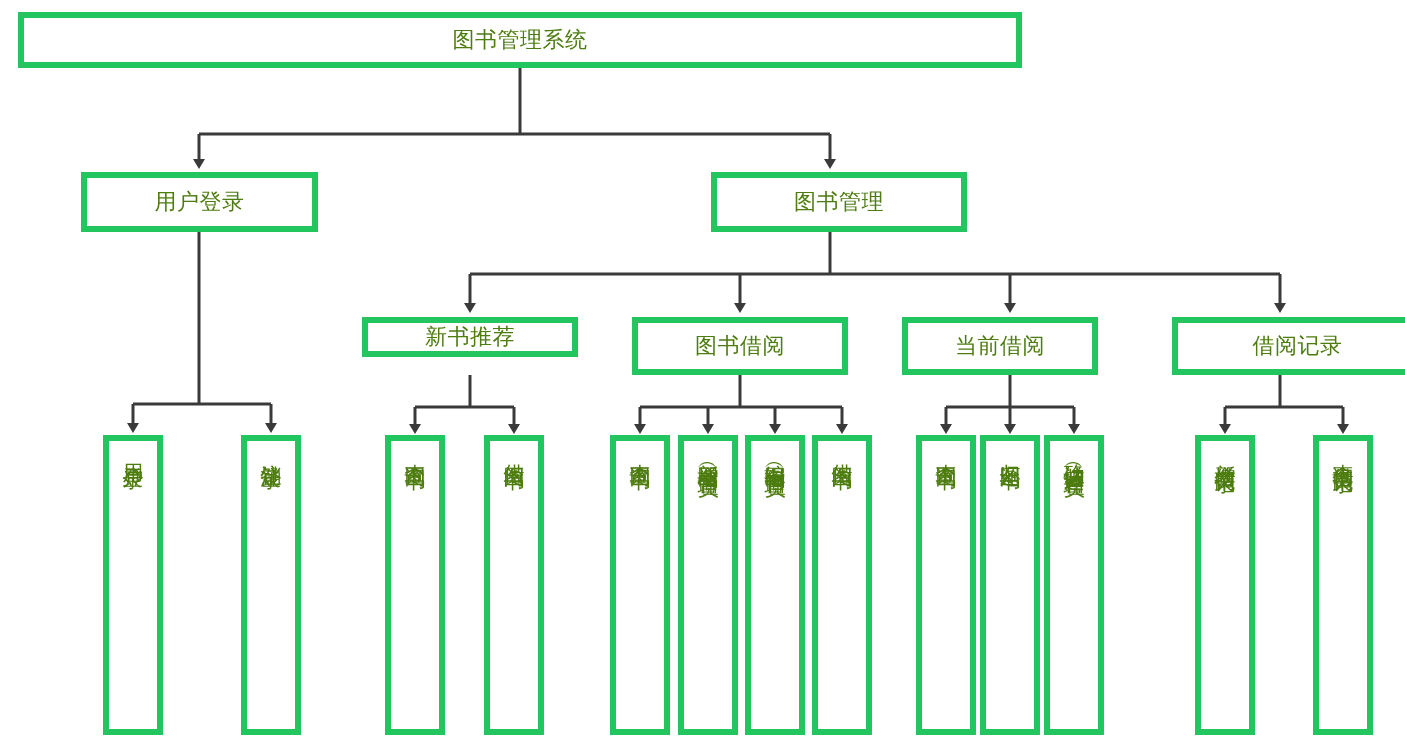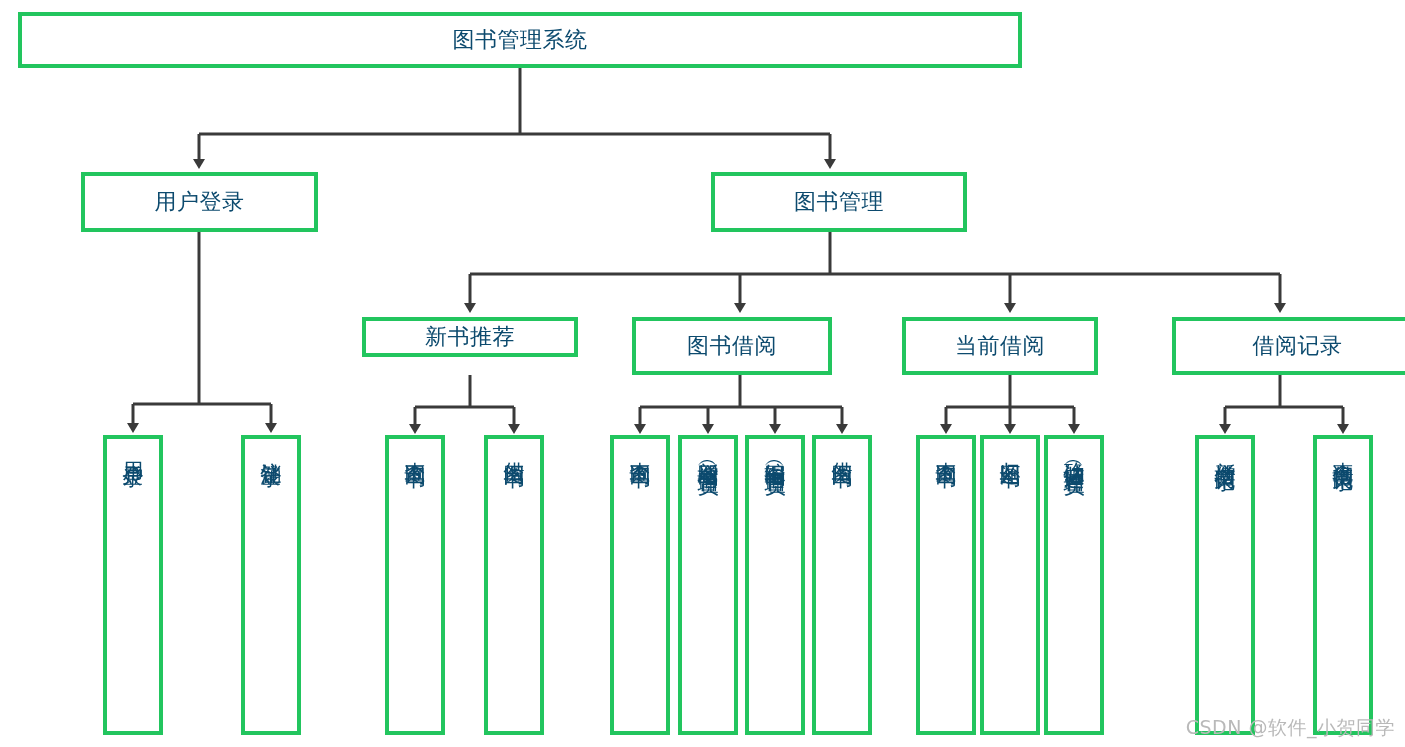--- a/index.html
+++ b/index.html
@@ -20,26 +20,26 @@
   #diagram-svg {
     position: absolute;
     left: 0;
     top: 0;
     width: 1405px;
     height: 747px;
   }
   .node {
     position: absolute;
     box-sizing: border-box;
-    border: 4px solid #22c55e;
+    border: 6px solid #22c55e;
     background: #ffffff;
     display: flex;
     align-items: center;
     justify-content: center;
-    color: #0c4a6e;
+    color: #4d7c0f;
   }
   .node-label {
     font-size: 22px;
     line-height: 1.12;
     letter-spacing: 0.5px;
     text-align: center;
     white-space: nowrap;
   }
   .node-h .node-label {
     writing-mode: horizontal-tb;
@@ -133,21 +133,21 @@
   <div class="node node-h" style="left:81px; top:172px; width:237px; height:60px;">
     <span class="node-label">用户登录</span>
   </div>
   <div class="node node-h" style="left:711px; top:172px; width:256px; height:60px;">
     <span class="node-label">图书管理</span>
   </div>
 
   <div class="node node-h" style="left:362px; top:317px; width:216px; height:40px;">
     <span class="node-label">新书推荐</span>
   </div>
-  <div class="node node-h" style="left:632px; top:317px; width:200px; height:58px;">
+  <div class="node node-h" style="left:632px; top:317px; width:216px; height:58px;">
     <span class="node-label">图书借阅</span>
   </div>
   <div class="node node-h" style="left:902px; top:317px; width:196px; height:58px;">
     <span class="node-label">当前借阅</span>
   </div>
   <div class="node node-h" style="left:1172px; top:317px; width:251px; height:58px;">
     <span class="node-label">借阅记录</span>
   </div>
 
   <div class="node node-v" style="left:103px; top:435px; width:60px; height:300px;">
@@ -187,15 +187,14 @@
     <span class="node-label">确认归还（管理员）</span>
   </div>
 
   <div class="node node-v" style="left:1195px; top:435px; width:60px; height:300px;">
     <span class="node-label">新增借阅记录</span>
   </div>
   <div class="node node-v" style="left:1313px; top:435px; width:60px; height:300px;">
     <span class="node-label">查询借阅记录</span>
   </div>
 
-  <div class="watermark">CSDN @软件_小贺同学</div>
 
 </div>
 
 </body></html>

